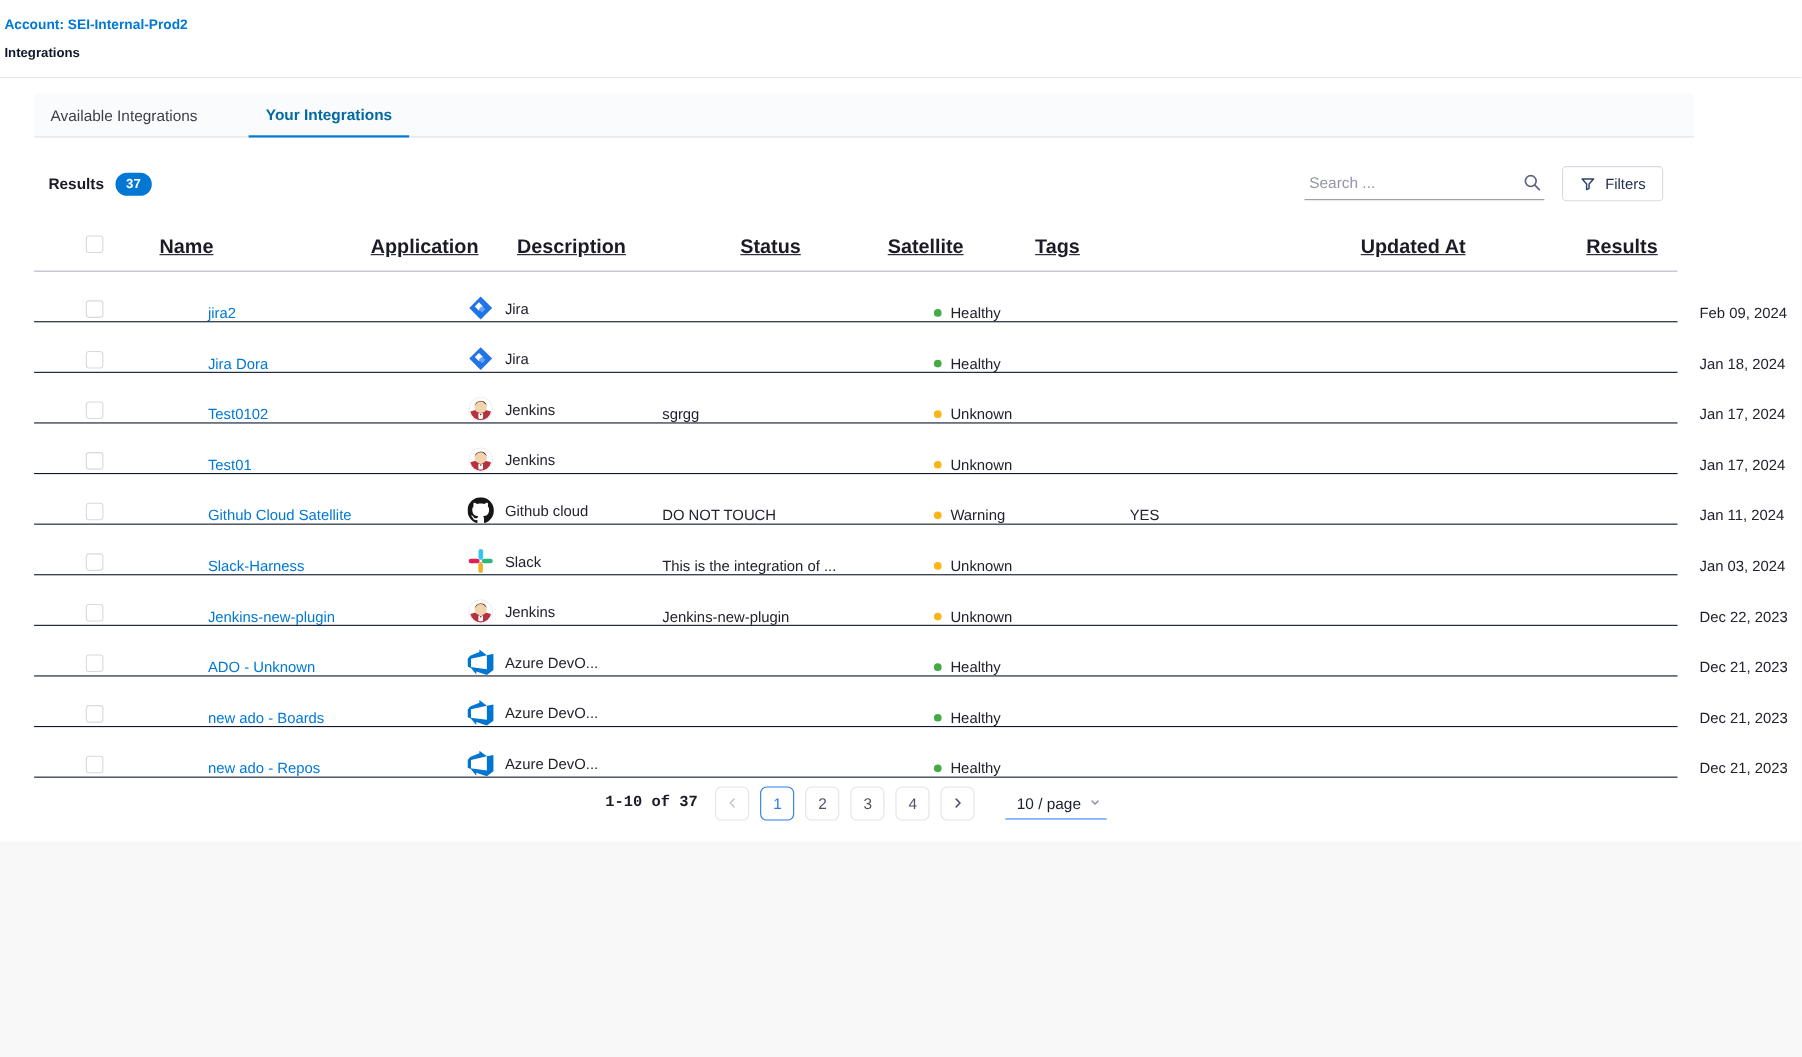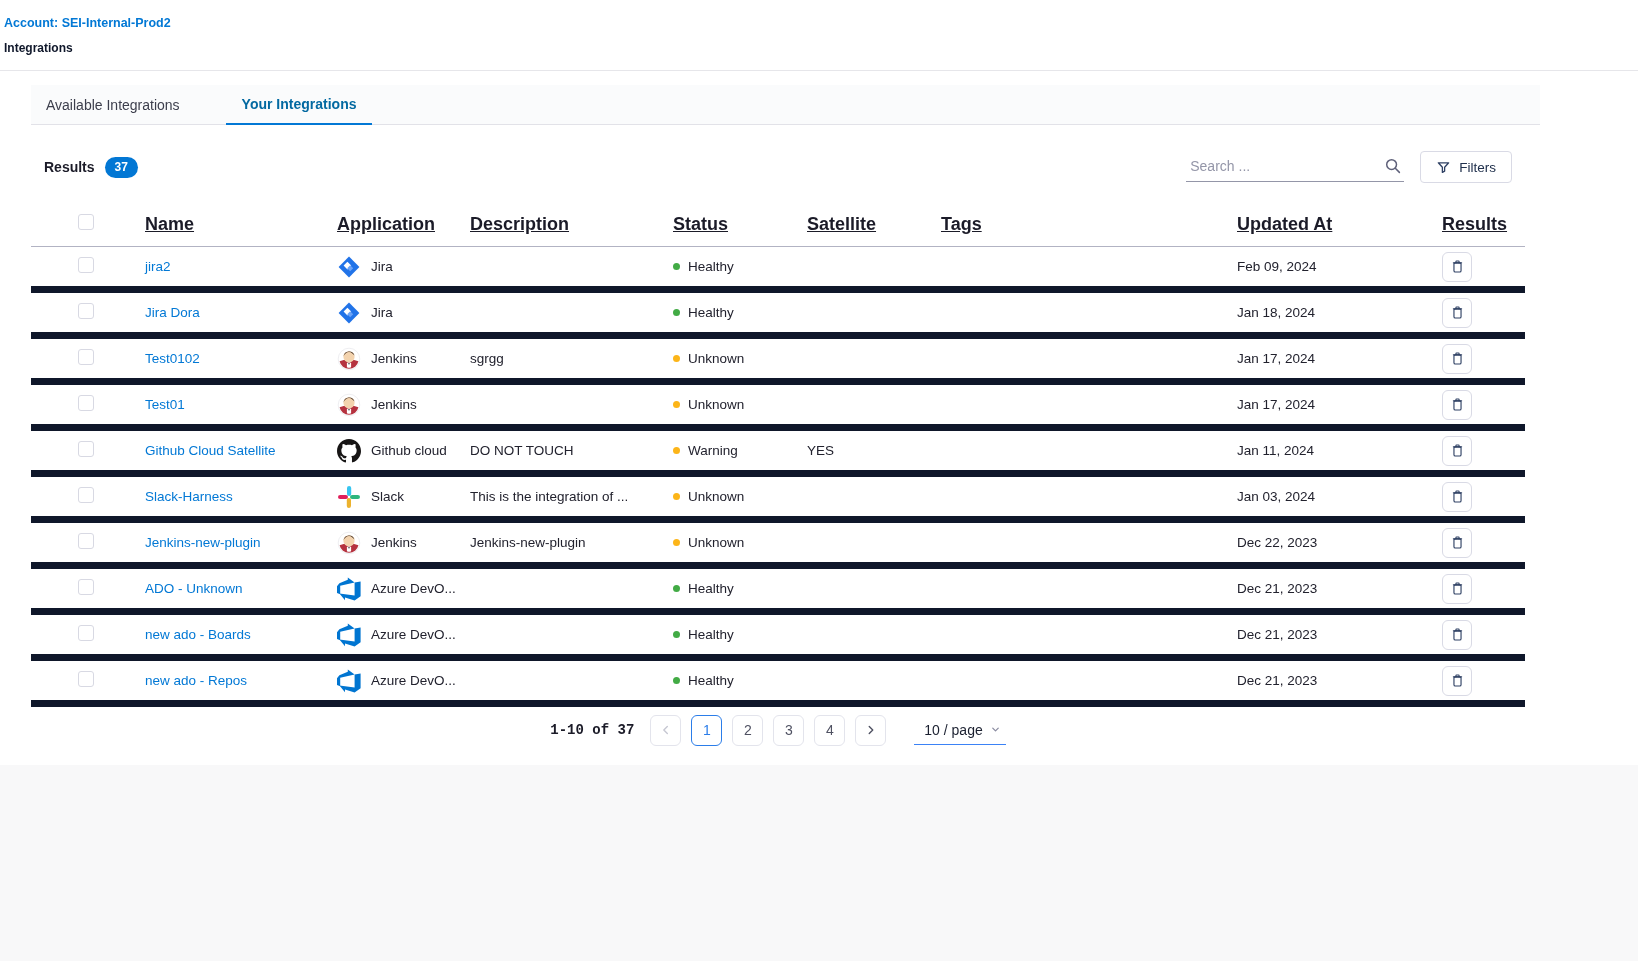--- a/index.html
+++ b/index.html
@@ -33,21 +33,21 @@
   .results-badge { margin-left:10px; background:#0277d4; color:#fff; border-radius:11px; padding:3px 10px 4px; font-size:12px; font-weight:700; }
   .spacer { flex:1; }
   .searchbox { width:218px; display:flex; align-items:center; border-bottom:1px solid #9496a8; padding:4px 2px 6px; margin-right:16px; }
   .searchbox input { border:0; outline:0; flex:1; font-size:14px; color:#1b1b28; background:transparent; font-family:"Liberation Sans", sans-serif; }
   .searchbox input::placeholder { color:#9496a8; }
   .filters-btn { display:flex; align-items:center; gap:8px; border:1px solid #d9dae5; border-radius:4px; background:#fff; height:32px; padding:0 15px; font-size:13.5px; color:#20304c; font-weight:400; cursor:pointer; font-family:"Liberation Sans", sans-serif; }
 
   
   .table { margin-top:20px; }
   .thead { display:flex; align-items:center; height:44px; border-bottom:1px solid #b2b3c3; font-weight:700; font-size:18px; color:#1b1b28;text-decoration:underline; }
-  .trow  { display:flex; align-items:center; height:46px; border-bottom:7px solid #0f172a; font-size:13.5px; color:#22222e; }
+  .trow  { display:flex; align-items:flex-end; height:46px; border-bottom:1px solid #0f172a; font-size:13.5px; color:#22222e;gap:44px; }
   .cell-check   { flex:0 0 114px; padding-left:47px; }
   .cell-name    { flex:0 0 192px; }
   .cell-app     { flex:0 0 133px; display:flex; align-items:center; gap:10px; }
   .cell-desc    { flex:0 0 203px; white-space:nowrap; overflow:hidden; }
   .cell-status  { flex:0 0 134px; display:flex; align-items:center; gap:8px; }
   .cell-sat     { flex:0 0 134px; }
   .cell-tags    { flex:0 0 296px; }
   .cell-updated { flex:0 0 199px; }
   .cell-actions { flex:1; padding-left:6px; }
   .checkbox { width:16px; height:16px; border:1.5px solid #d8d9e3; border-radius:3px; background:#fff; display:inline-block; cursor:pointer; }

